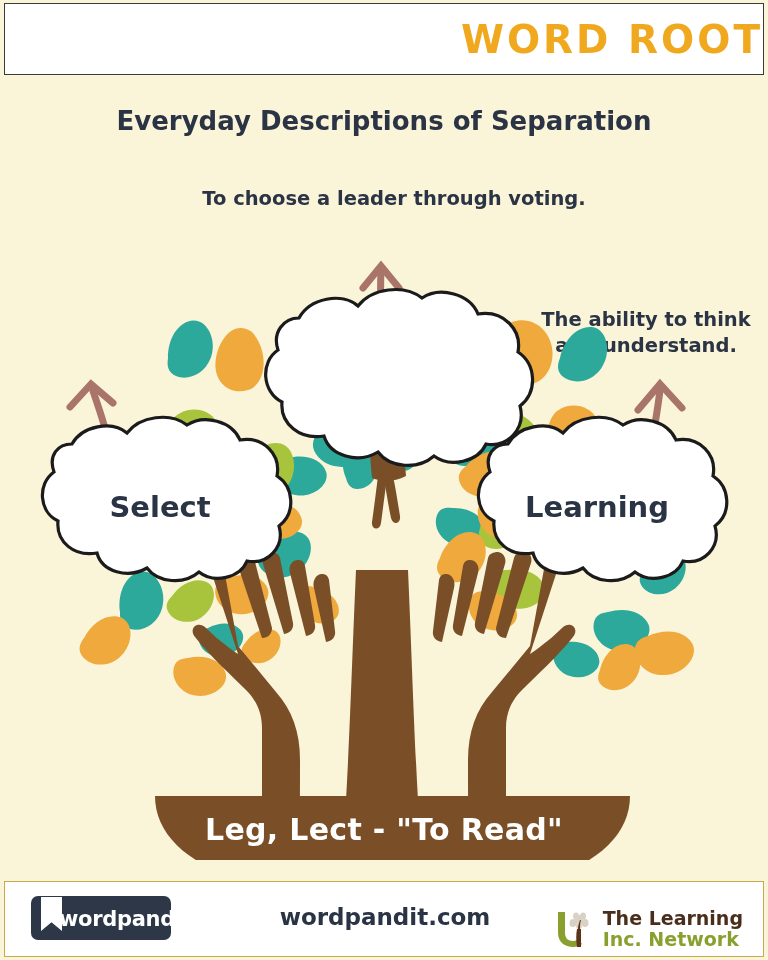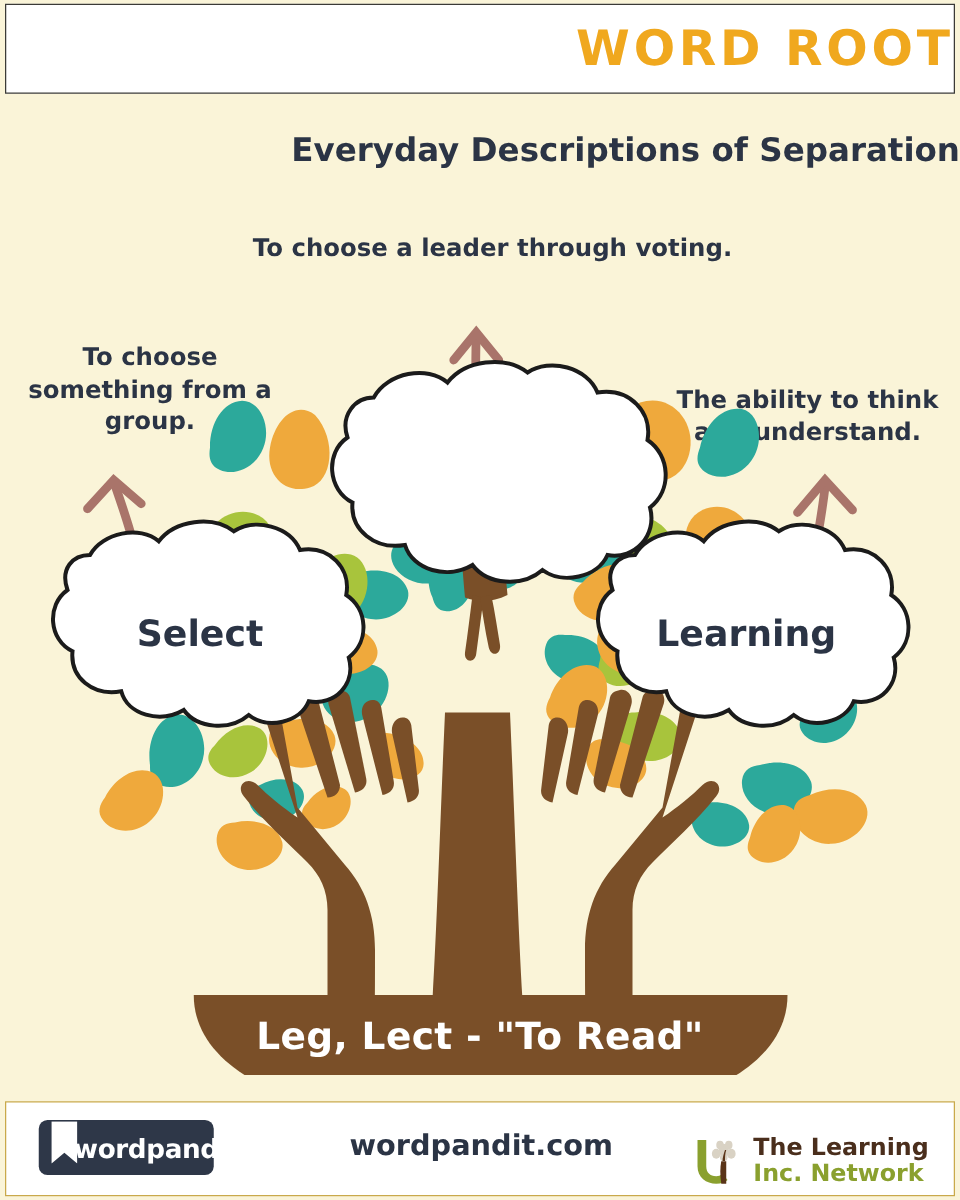--- a/index.html
+++ b/index.html
@@ -29,21 +29,21 @@
     font-weight: 700;
     letter-spacing: 3px;
     color: #F0A81E;
     font-family: "DejaVu Sans", sans-serif;
   }
 
   
   .subtitle {
     position: absolute;
     left: 0; top: 106px; width: 768px;
-    text-align: right;
+    text-align: center;
     font-size: 26px;
     font-weight: 700;
     color: #2B3445;
     font-family: "DejaVu Sans", sans-serif;
   }
 
   
   .desc {
     position: absolute;
     text-align: center;
@@ -153,21 +153,20 @@
 
 <div id="page">
 
   <div class="header-bar">
     <div class="header-title">WORD ROOT</div>
   </div>
 
   <div class="subtitle">Everyday Descriptions of Separation</div>
 
   <div class="desc desc-top">To choose a leader through voting.</div>
-  <div class="desc desc-left">To choose something from a group.</div>
   <div class="desc desc-right">The ability to think and understand.</div>
 
   <div class="scene">
     <svg width="768" height="640" viewBox="0 0 768 640" xmlns="http://www.w3.org/2000/svg">
       <defs>
         <g id="leafShape">
           <path d="M0,0 C14,-13 34,-17 45,-6 C55,5 45,26 28,32 C12,38 -4,30 -8,18 C-11,9 -6,4 0,0 Z"></path>
         </g>
       </defs>
 

